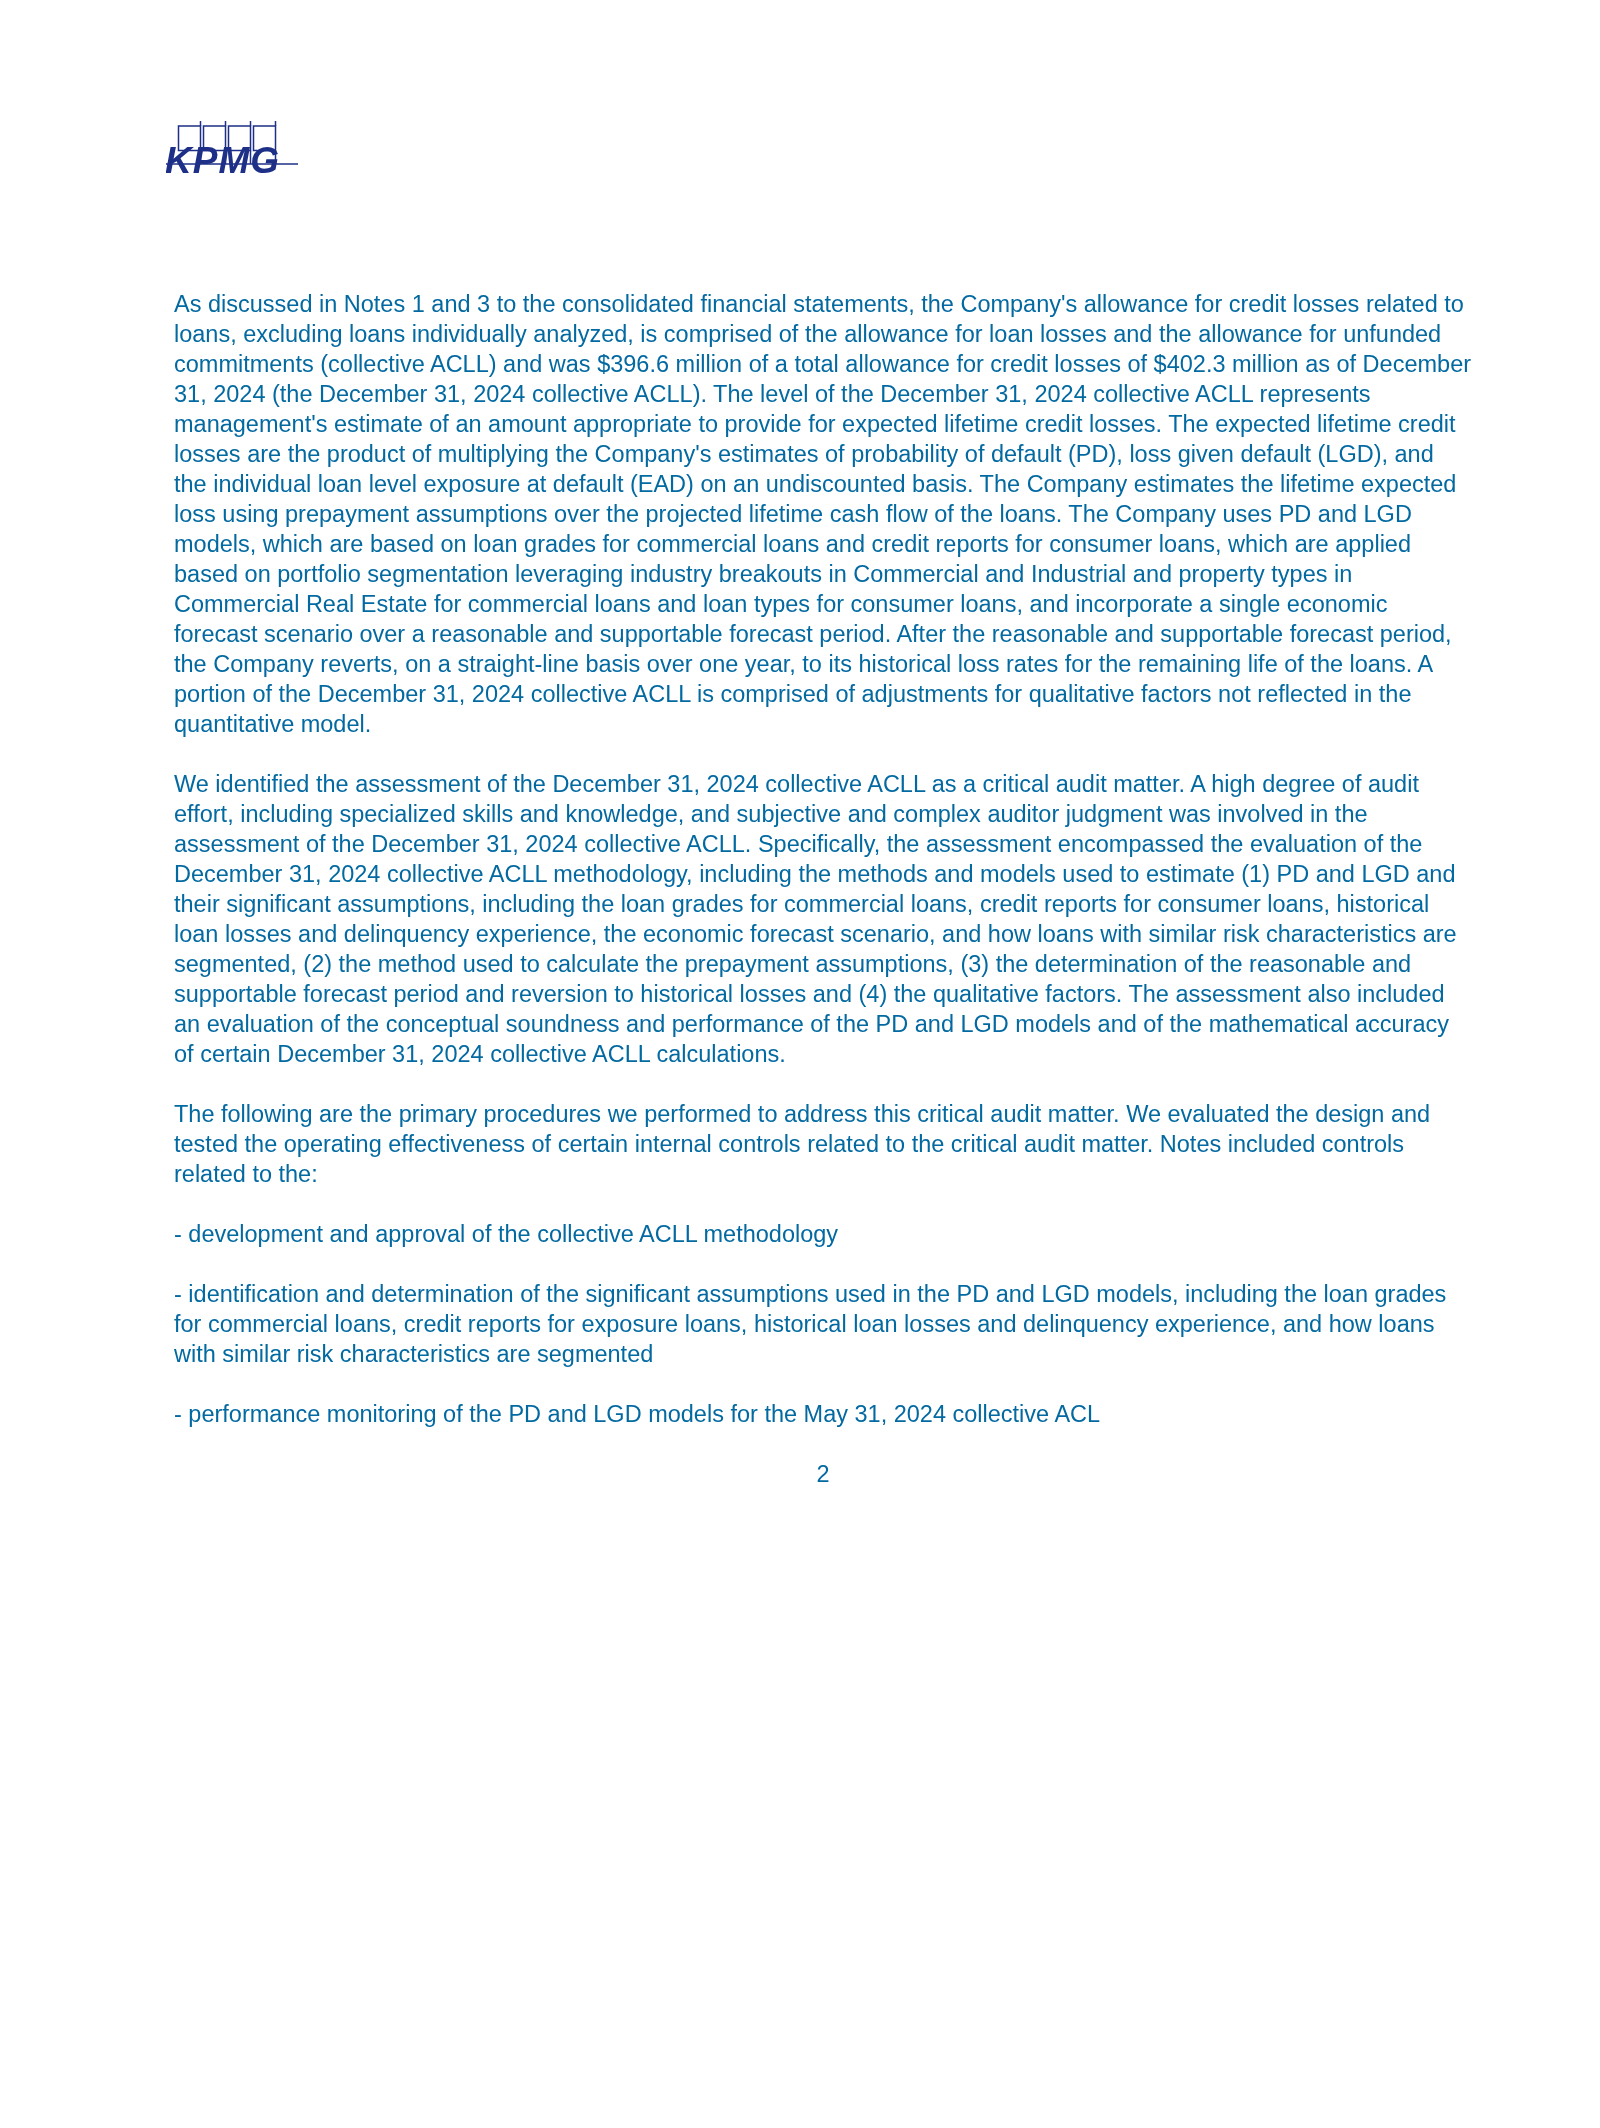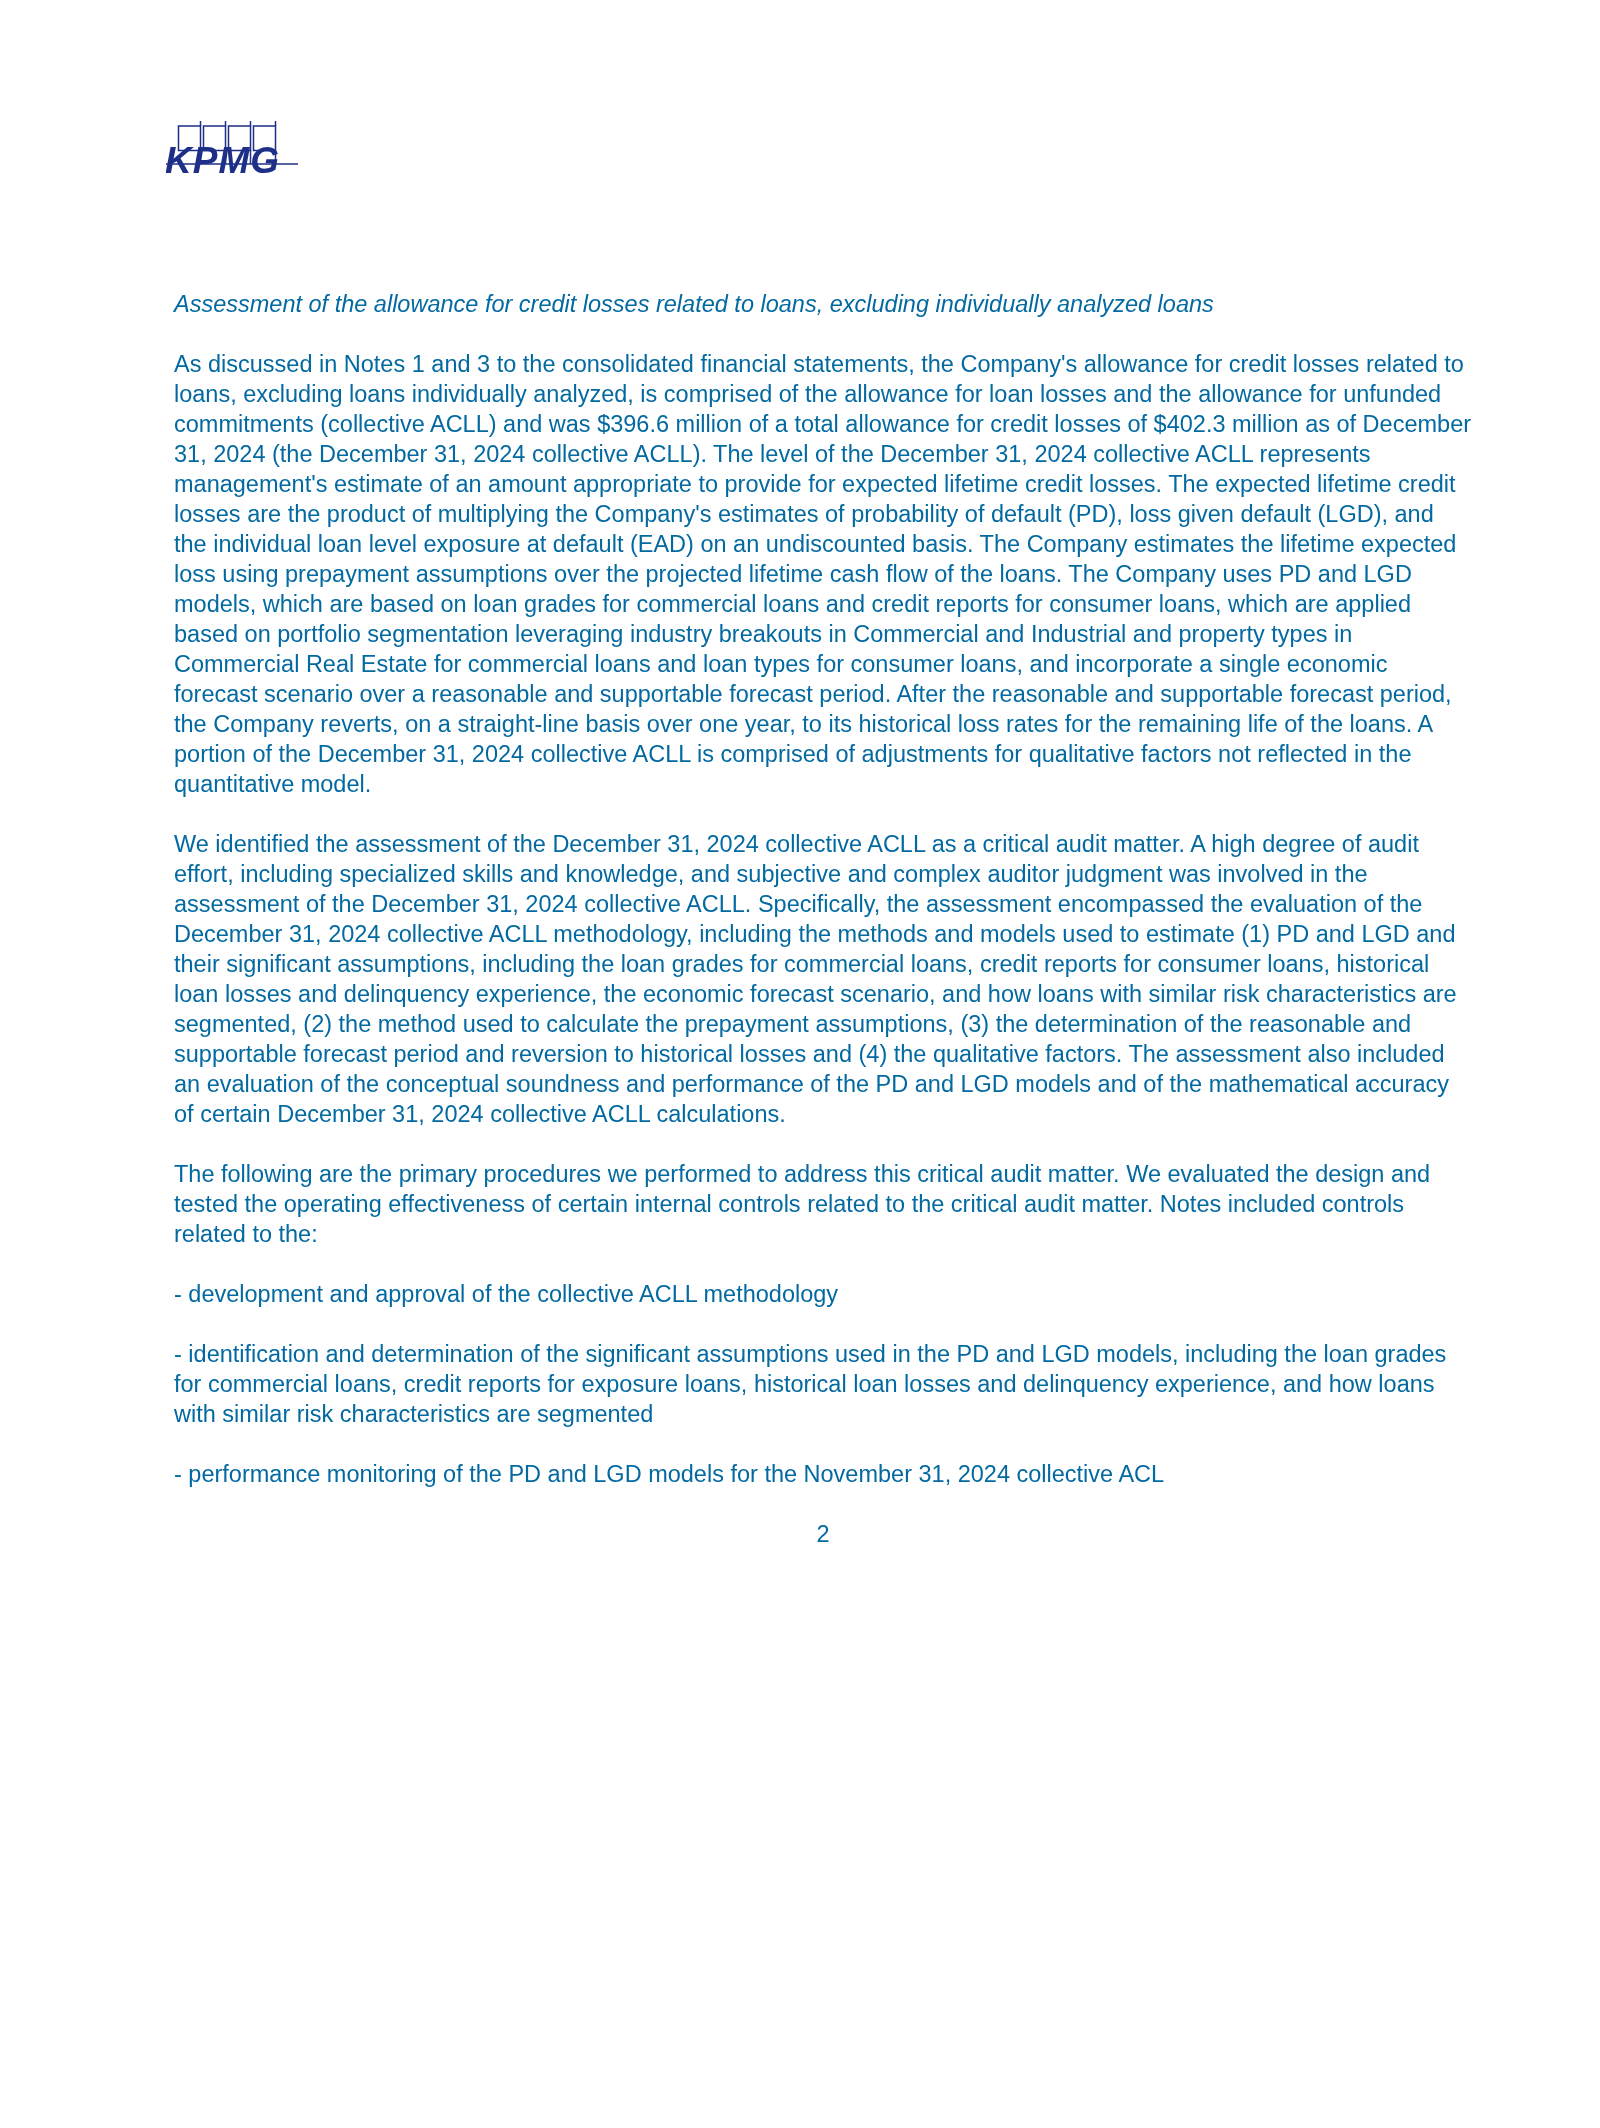--- a/index.html
+++ b/index.html
@@ -74,28 +74,27 @@
         <line x1="59.5" y1="30.5" x2="59.5" y2="44"></line>
         <line x1="84.5" y1="30.5" x2="84.5" y2="44"></line>
         <line x1="109.5" y1="30.5" x2="109.5" y2="44"></line>
         <line x1="0" y1="44" x2="132" y2="44"></line>
       </g>
       <text x="-1" y="53" font-size="37" fill="#1d2f87">KPMG</text>
     </svg>
   </div>
 
   <div class="content">
-    <p class="doc-title">Assessment of the allowance for credit losses related to loans, excluding individually analyzed loans</p>
 
     <p>As discussed in Notes 1 and 3 to the consolidated financial statements, the Company's allowance for credit losses related to loans, excluding loans individually analyzed, is comprised of the allowance for loan losses and the allowance for unfunded commitments (collective ACLL) and was $396.6 million of a total allowance for credit losses of $402.3 million as of December 31, 2024 (the December 31, 2024 collective ACLL). The level of the December 31, 2024 collective ACLL represents management's estimate of an amount appropriate to provide for expected lifetime credit losses. The expected lifetime credit losses are the product of multiplying the Company's estimates of probability of default (PD), loss given default (LGD), and the individual loan level exposure at default (EAD) on an undiscounted basis. The Company estimates the lifetime expected loss using prepayment assumptions over the projected lifetime cash flow of the loans. The Company uses PD and LGD models, which are based on loan grades for commercial loans and credit reports for consumer loans, which are applied based on portfolio segmentation leveraging industry breakouts in Commercial and Industrial and property types in Commercial Real Estate for commercial loans and loan types for consumer loans, and incorporate a single economic forecast scenario over a reasonable and supportable forecast period. After the reasonable and supportable forecast period, the Company reverts, on a straight-line basis over one year, to its historical loss rates for the remaining life of the loans. A portion of the December 31, 2024 collective ACLL is comprised of adjustments for qualitative factors not reflected in the quantitative model.</p>
 
     <p>We identified the assessment of the December 31, 2024 collective ACLL as a critical audit matter. A high degree of audit effort, including specialized skills and knowledge, and subjective and complex auditor judgment was involved in the assessment of the December 31, 2024 collective ACLL. Specifically, the assessment encompassed the evaluation of the December 31, 2024 collective ACLL methodology, including the methods and models used to estimate (1) PD and LGD and their significant assumptions, including the loan grades for commercial loans, credit reports for consumer loans, historical loan losses and delinquency experience, the economic forecast scenario, and how loans with similar risk characteristics are segmented, (2) the method used to calculate the prepayment assumptions, (3) the determination of the reasonable and supportable forecast period and reversion to historical losses and (4) the qualitative factors. The assessment also included an evaluation of the conceptual soundness and performance of the PD and LGD models and of the mathematical accuracy of certain December 31, 2024 collective ACLL calculations.</p>
 
     <p>The following are the primary procedures we performed to address this critical audit matter. We evaluated the design and tested the operating effectiveness of certain internal controls related to the critical audit matter. Notes included controls related to the:</p>
 
     <p class="bullet">- development and approval of the collective ACLL methodology</p>
     <p class="bullet">- identification and determination of the significant assumptions used in the PD and LGD models, including the loan grades for commercial loans, credit reports for exposure loans, historical loan losses and delinquency experience, and how loans with similar risk characteristics are segmented</p>
-    <p class="bullet">- performance monitoring of the PD and LGD models for the November 31, 2024 collective ACL</p>
+    <p class="bullet">- performance monitoring of the PD and LGD models for the May 31, 2024 collective ACL</p>
 
     <div class="page-number">2</div>
   </div>
 
 </div>
 
 </body></html>

